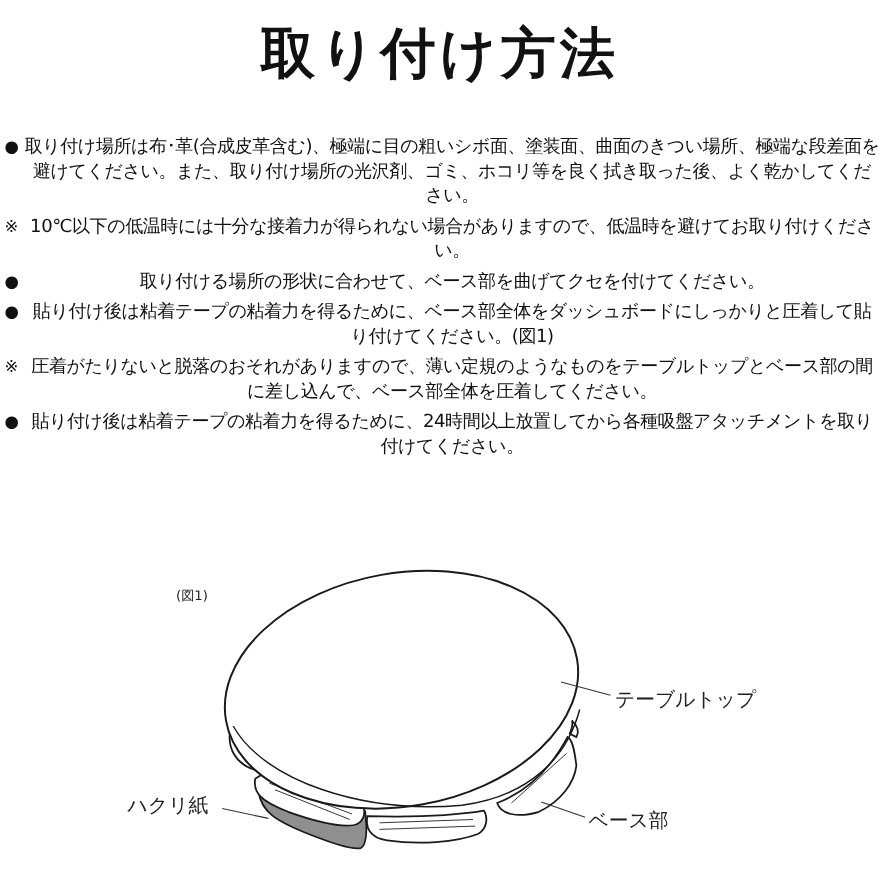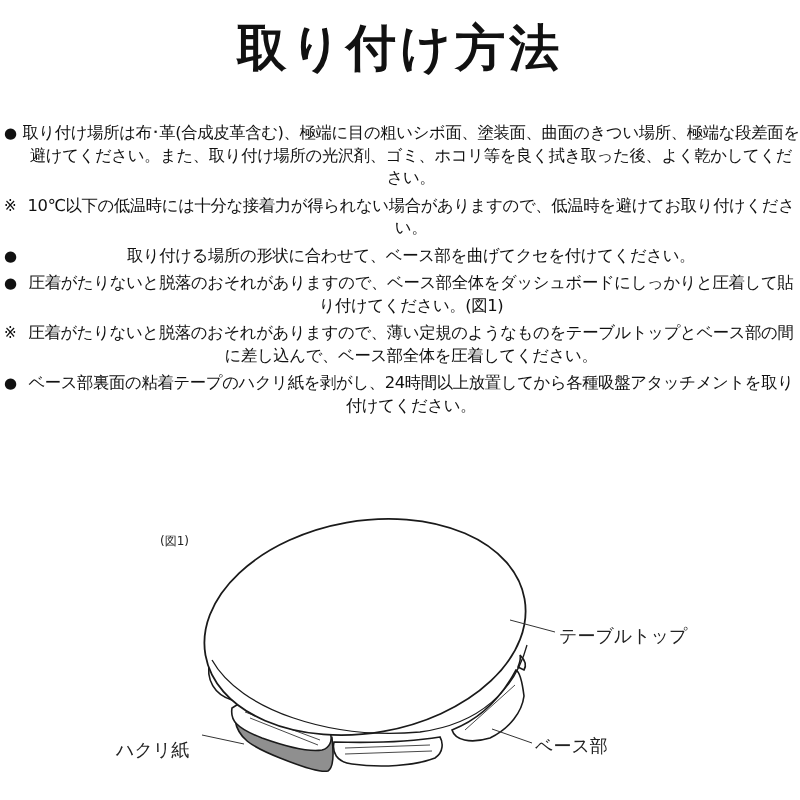--- a/index.html
+++ b/index.html
@@ -25,21 +25,21 @@
     }
     .text { flex: 1; white-space: pre-line; text-align: center; }
     .fig-label {
       position: absolute; left: 160px; top: 533px; font-size: 12px; color: #222;
     }
     .callout {
       position: absolute; font-size: 18px; color: #222; white-space: nowrap; text-align: right;
     }
     .callout.tabletop { left: 559px; top: 624px; }
     .callout.base { left: 535px; top: 734px; }
-    .callout.liner { left: 116px; top: 738px; }
+    .callout.liner { left: 116px; top: 720px; }
     svg.diagram { position: absolute; left: 0; top: 0; }
   </style>
 </head>
 <body>
 
 <div class="title">取り付け方法</div>
 
 <div class="instructions">
   <div class="item">
     <span class="marker">●</span>
@@ -48,29 +48,29 @@
   <div class="item">
     <span class="marker">※</span>
     <span class="text">10℃以下の低温時には十分な接着力が得られない場合がありますので、低温時を避けてお取り付けください。</span>
   </div>
   <div class="item">
     <span class="marker">●</span>
     <span class="text">取り付ける場所の形状に合わせて、ベース部を曲げてクセを付けてください。</span>
   </div>
   <div class="item">
     <span class="marker">●</span>
-    <span class="text">圧着がたりないと脱落のおそれがありますので、ベース部全体をダッシュボードにしっかりと圧着して貼り付けてください。(図1)</span>
+    <span class="text">貼り付け後は粘着テープの粘着力を得るために、ベース部全体をダッシュボードにしっかりと圧着して貼り付けてください。(図1)</span>
   </div>
   <div class="item">
     <span class="marker">※</span>
     <span class="text">圧着がたりないと脱落のおそれがありますので、薄い定規のようなものをテーブルトップとベース部の間に差し込んで、ベース部全体を圧着してください。</span>
   </div>
   <div class="item">
     <span class="marker">●</span>
-    <span class="text">ベース部裏面の粘着テープのハクリ紙を剥がし、24時間以上放置してから各種吸盤アタッチメントを取り付けてください。</span>
+    <span class="text">貼り付け後は粘着テープの粘着力を得るために、24時間以上放置してから各種吸盤アタッチメントを取り付けてください。</span>
   </div>
 </div>
 
 <div class="fig-label">(図1)</div>
 
 <svg class="diagram" width="800" height="800" viewBox="0 0 800 800">
   <g stroke="#1a1a1a" stroke-width="1.6" fill="#ffffff">
 
     <path d="M210,660 C205,680 215,695 232,700 L245,700 C235,690 228,675 226,660 Z"></path>
 

